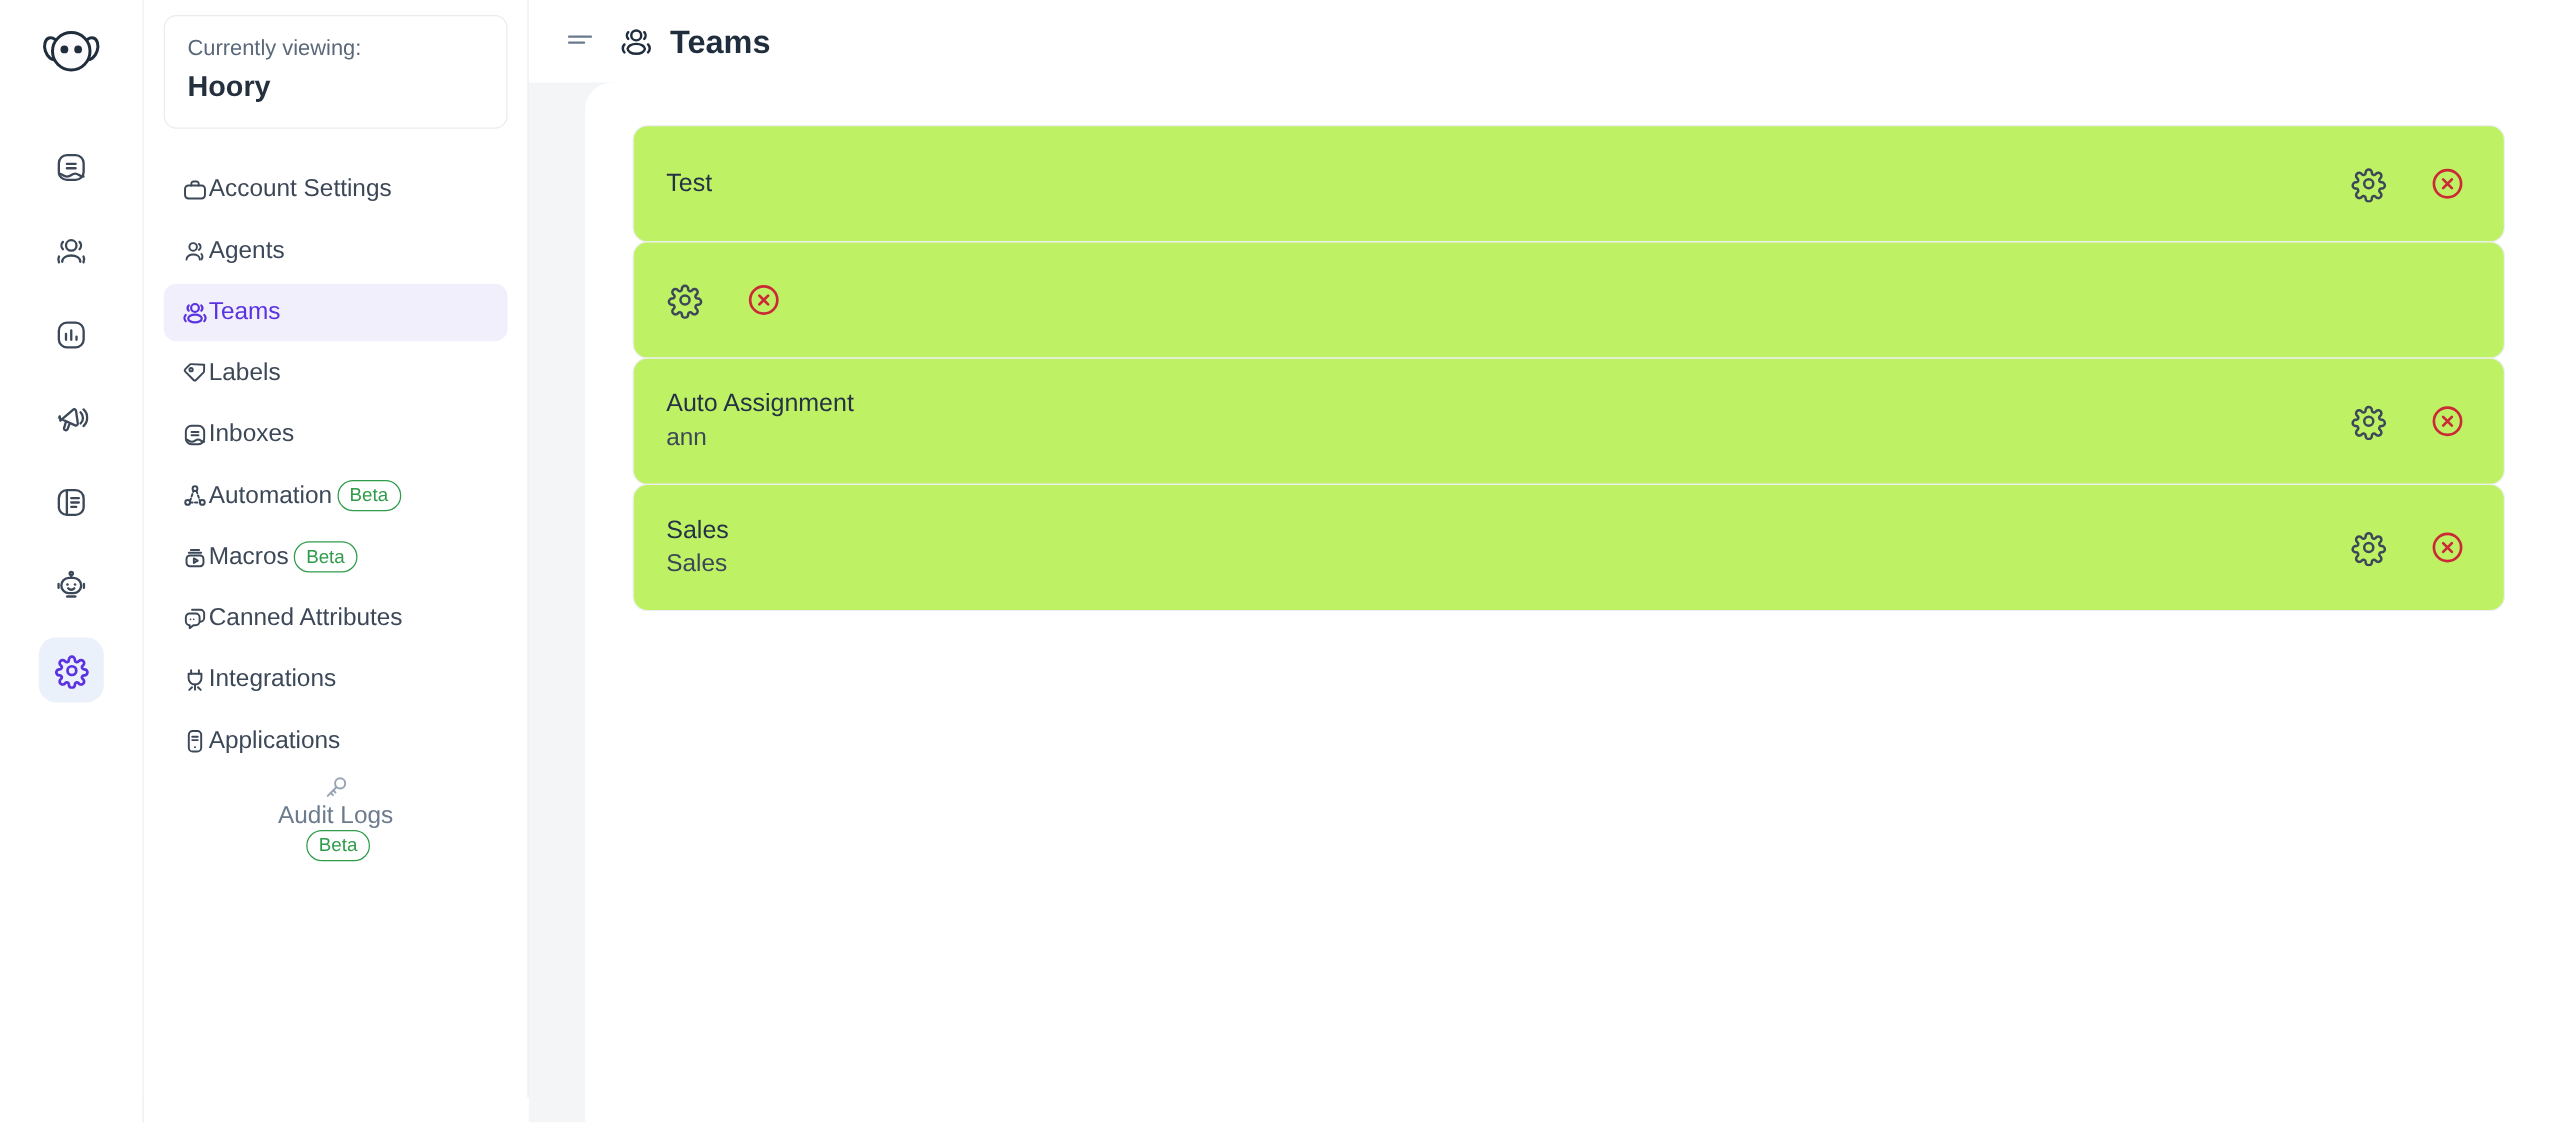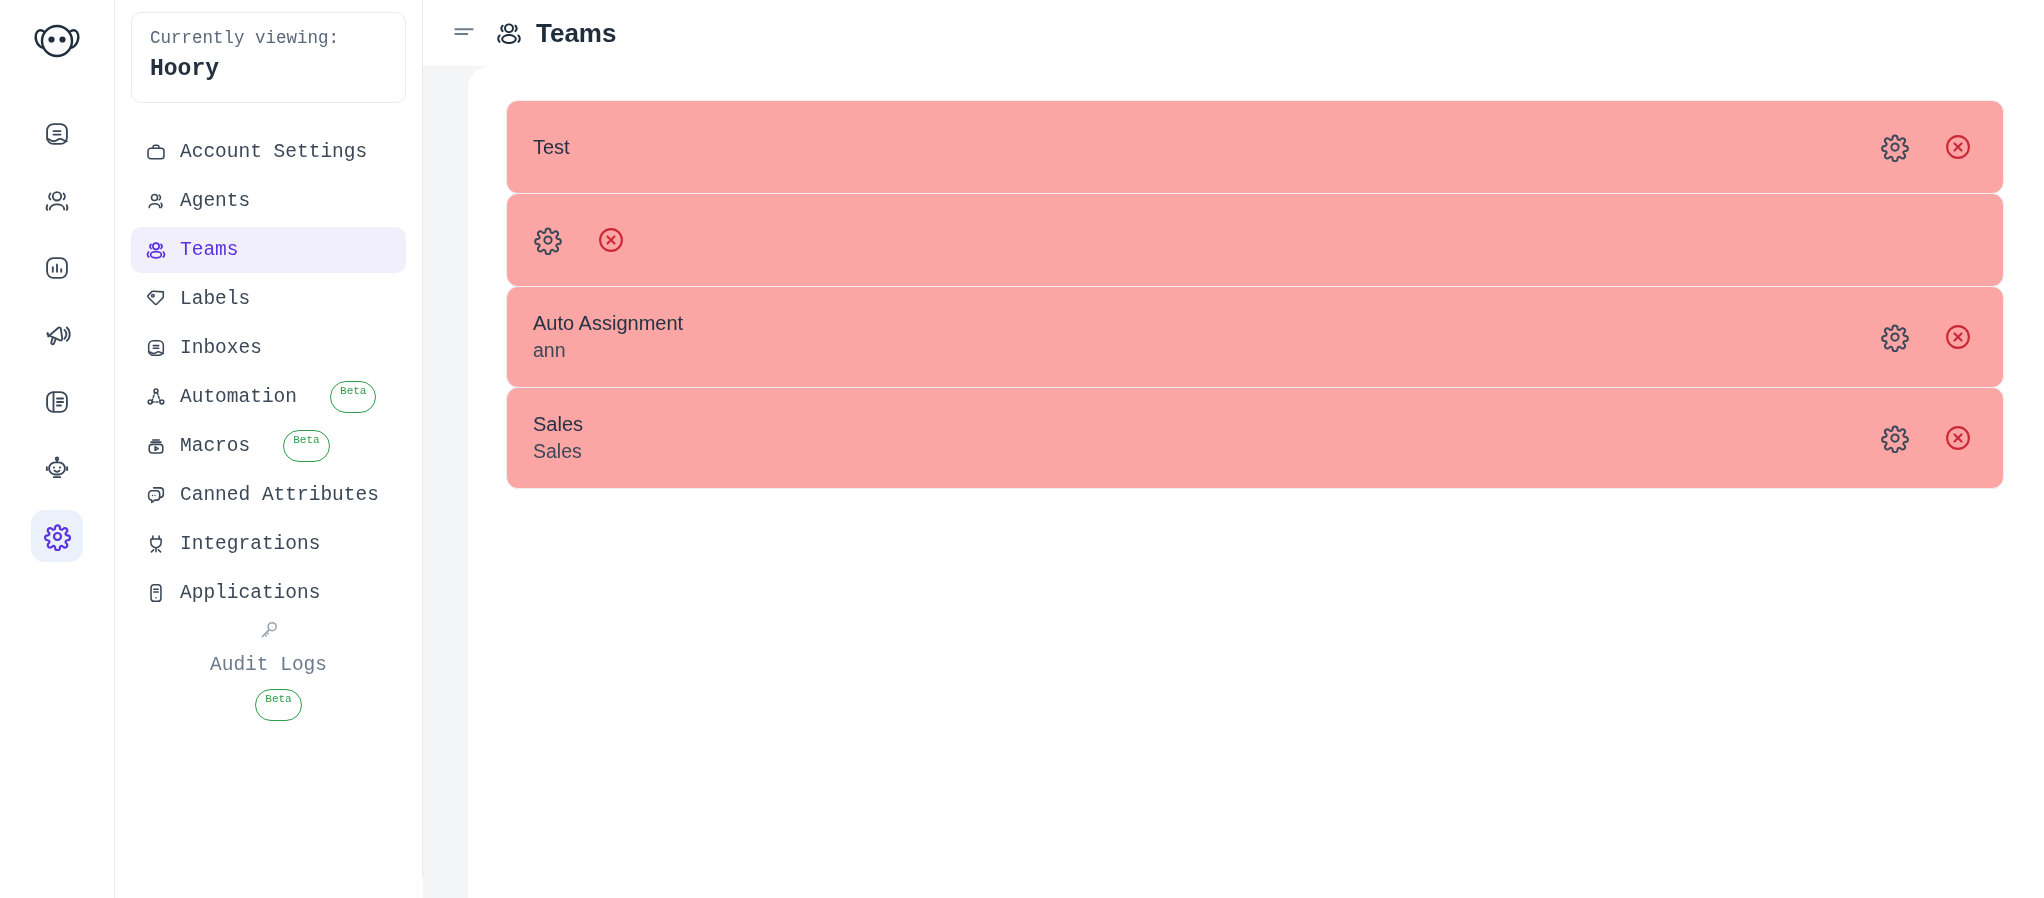--- a/index.html
+++ b/index.html
@@ -31,51 +31,50 @@
   .rail-btn.active { background: #eaf1fb; color: #5a32e0; }
   .rail-btn svg { display: block; }
 
   
   .sidebar {
     width: 308px; height: 878px;
     background: #ffffff;
     border-right: 1px solid #e8eaed;
     padding: 12px 16px 0 16px;
     flex: 0 0 308px;
-    font-family: Liberation Mono, monospace;
   }
   .viewing-box {
     border: 1px solid #e9ebee;
     border-radius: 10px;
     padding: 13px 18px 15px 18px;
     margin-bottom: 26px;
   }
   .viewing-label { font-size: 17.5px; color: #5a6879; line-height: 1.45; }
   .viewing-name { font-size: 23px; color: #25303f; font-weight: 700; line-height: 1.45; margin-top: 2px;}
 
   .menu { display: flex; flex-direction: column; gap: 3px; }
   .menu-item {
-    display: flex; align-items: center; gap: 13px;
+    display: flex; align-items: center; 
     height: 46px; padding: 0 14px;
     border-radius: 10px;
     color: #3c4858;
     font-size: 19.5px;
     white-space: nowrap;
   }
   .menu-item .mi-icon { width: 22px; height: 22px; display:flex; align-items:center; justify-content:center; flex: 0 0 22px; }
   .menu-item.active { background: #f1effb; color: #5a32e0; }
   .menu-item.active .mi-icon { color: #5a32e0; }
   .menu-item.muted { color: #6b7a8d; flex-direction: column; }
   .menu-item.muted .mi-icon { color: #98a4b3; }
   .beta {
     display: inline-flex; align-items: center; justify-content: center;
     border: 1px solid #2e9c4a; color: #2e9c4a;
-    font-size: 11px; line-height: 1;
-    border-radius: 999px; padding: 4px 9px 15px 9px;
-    margin-left: 20px;
+    font-size: 15px; line-height: 1;
+    border-radius: 999px; padding: 4px 9px 4px 9px;
+    margin-left: 4px;
   }
 
   
   .main { flex: 1 1 auto; height: 898px; display: flex; flex-direction: column; min-width: 0; }
   .topbar {
     height: 66px; background: #ffffff;
     display: flex; align-items: center; gap: 18px;
     padding: 0 0 0 28px;
     flex: 0 0 66px;
   }
@@ -91,21 +90,21 @@
     background: #ffffff;
     border-top-left-radius: 22px;
     height: 100%;
     padding: 34px 40px 0 38px;
     overflow: hidden;
   }
   .cards { display: flex; flex-direction: column; }
   .card {
     border: 1px solid #edeff2;
     border-radius: 12px;
-    background: #fca5a5;
+    background: #bef264;
     display: flex; align-items: center;
     padding: 22px 30px 22px 26px;
     margin-top: -1px;
     min-height: 94px;
   }
   .card:first-child { margin-top: 0; }
   .card-body { flex: 1 1 auto; min-width: 0; padding-right: 30px; }
   .card-title { font-size: 20px; color: #253245; line-height: 1.42; }
   .card-desc { font-size: 19.5px; color: #3c4858; line-height: 1.42; }
   .card-actions { display: flex; align-items: center; gap: 33px; flex: 0 0 auto; }

